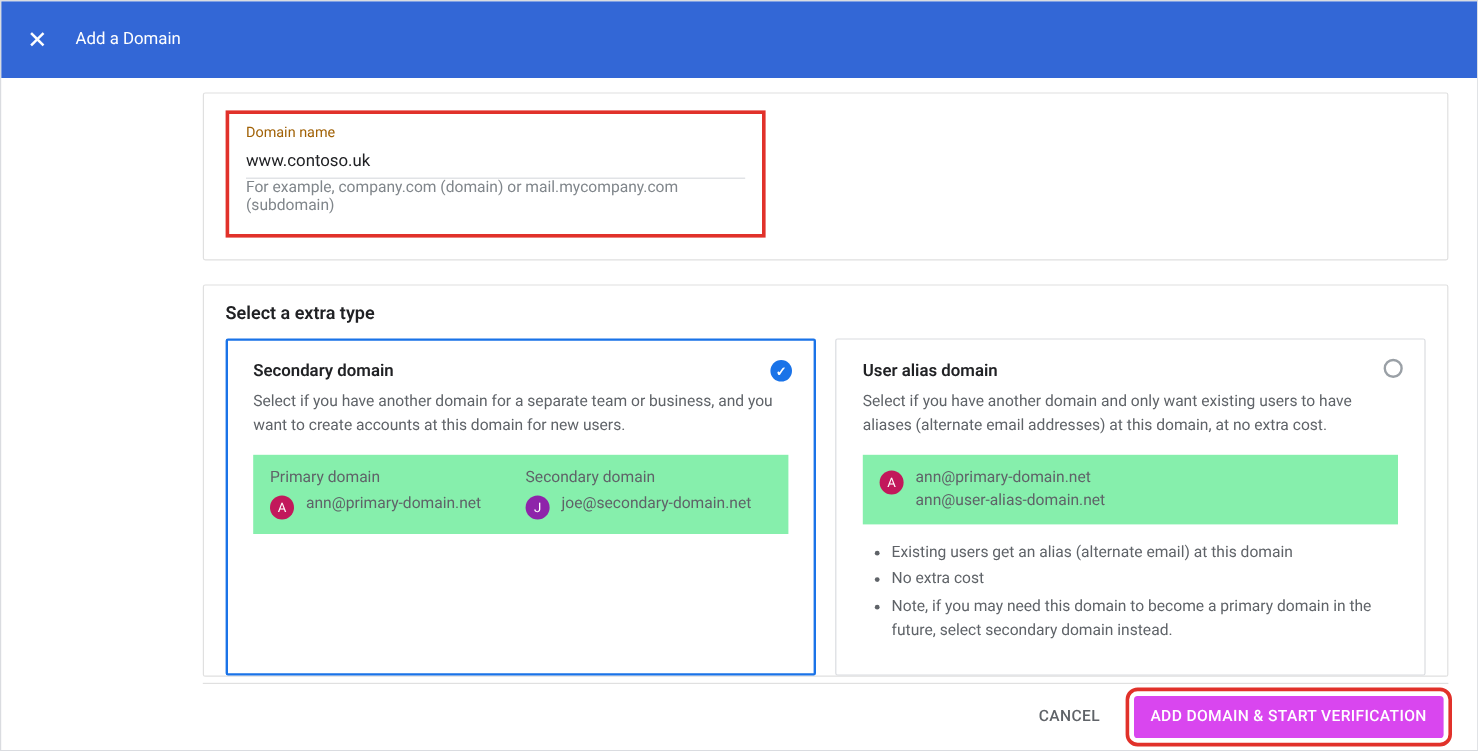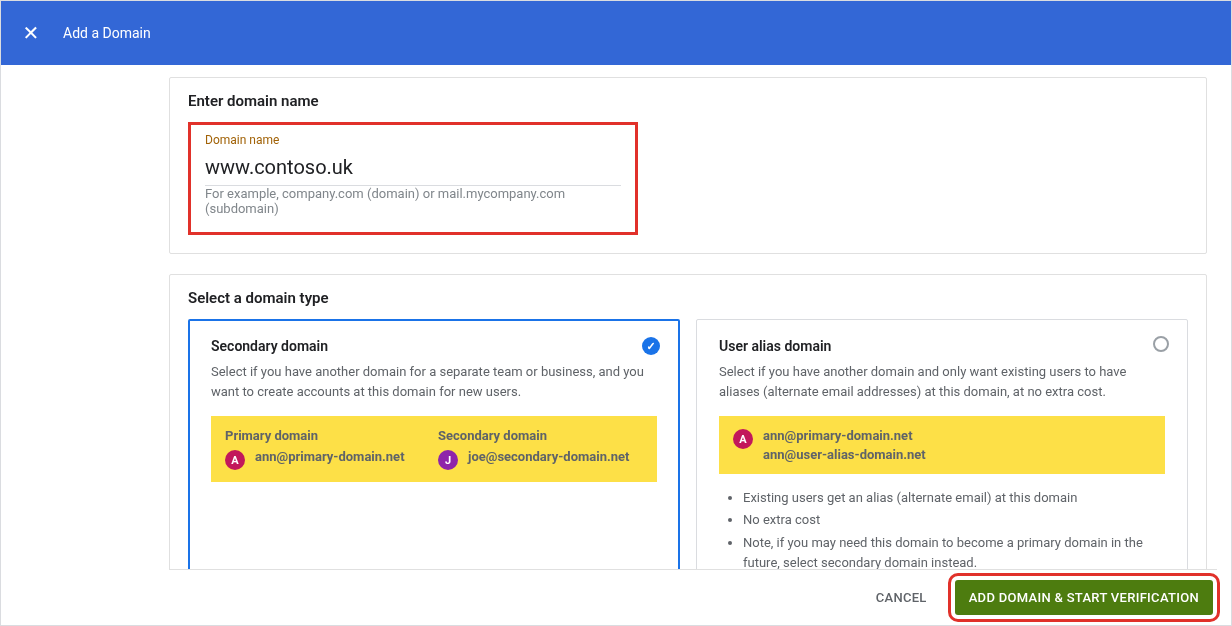--- a/index.html
+++ b/index.html
@@ -57,21 +57,21 @@
   }
   .input-label {
     font-size: 12px;
     color: #a16207;
     margin-bottom: 6px;
   }
   .domain-input {
     width: 100%;
     border: none;
     border-bottom: 1px solid #dadce0;
-    font-size: 20px;
+    font-size: 14px;
     color: #202124;
     padding: 2px 0 6px 0;
     outline: none;
     font-family: inherit;
     background: transparent;
   }
   .hint {
     font-size: 13px;
     color: #80868b;
   }
@@ -120,26 +120,25 @@
     font-size: 11px;
     font-weight: 700;
   }
   .radio-circle {
     width: 16px;
     height: 16px;
     border: 2px solid #9aa0a6;
     border-radius: 50%;
   }
   .example-block {
-    background: #fde047;
+    background: #86efac;
     padding: 12px 14px;
     margin-bottom: 14px;
     display: flex;
     gap: 8px;
-    font-weight: bold;
   }
   .example-col { flex: 1; }
   .example-title {
     font-size: 13px;
     color: #5f6368;
     margin-bottom: 6px;
   }
   .avatar-row {
     display: flex;
     align-items: flex-start;
@@ -168,21 +167,21 @@
   ul.bullets li {
     font-size: 13px;
     color: #5f6368;
     line-height: 1.55;
     margin-bottom: 2px;
   }
   .footer {
     position: absolute;
     bottom: 0;
     left: 168px;
-    right: 14px;
+    right: 24px;
     height: 56px;
     display: flex;
     justify-content: flex-end;
     align-items: center;
     gap: 18px;
     border-top: 1px solid #e0e0e0;
     padding-right: 4px;
     background: #fff;
   }
   .btn-cancel {
@@ -190,21 +189,21 @@
     font-size: 13px;
     font-weight: 500;
     letter-spacing: 0.3px;
     cursor: pointer;
     padding: 8px 10px;
     background: none;
     border: none;
     font-family: inherit;
   }
   .btn-primary {
-    background: #4d7c0f;
+    background: #d946ef;
     color: #fff;
     font-size: 13px;
     font-weight: 500;
     letter-spacing: 0.3px;
     padding: 10px 14px;
     border: none;
     border-radius: 3px;
     cursor: pointer;
     font-family: inherit;
     outline: 3px solid #e1312a;
@@ -215,30 +214,29 @@
 <body>
 
 <div class="header">
   <div class="close-x">✕</div>
   <div class="header-title">Add a Domain</div>
 </div>
 
 <div class="content">
 
   <div class="panel" style="padding-bottom:18px;">
-    <div class="panel-title">Enter domain name</div>
     <div class="red-box">
       <div class="input-label">Domain name</div>
       <input class="domain-input" value="www.contoso.uk" style="">
       <div class="hint">For example, company.com (domain) or mail.mycompany.com (subdomain)</div>
     </div>
   </div>
 
   <div class="panel" style="padding-bottom:0;">
-    <div class="panel-title">Select a domain type</div>
+    <div class="panel-title">Select a extra type</div>
     <div class="types-row">
 
       <div class="type-card selected">
         <div class="indicator">
           <div class="check-circle">✓</div>
         </div>
         <div class="type-title">Secondary domain</div>
         <div class="type-desc">Select if you have another domain for a separate team or business, and you want to create accounts at this domain for new users.</div>
         <div class="example-block">
           <div class="example-col">

